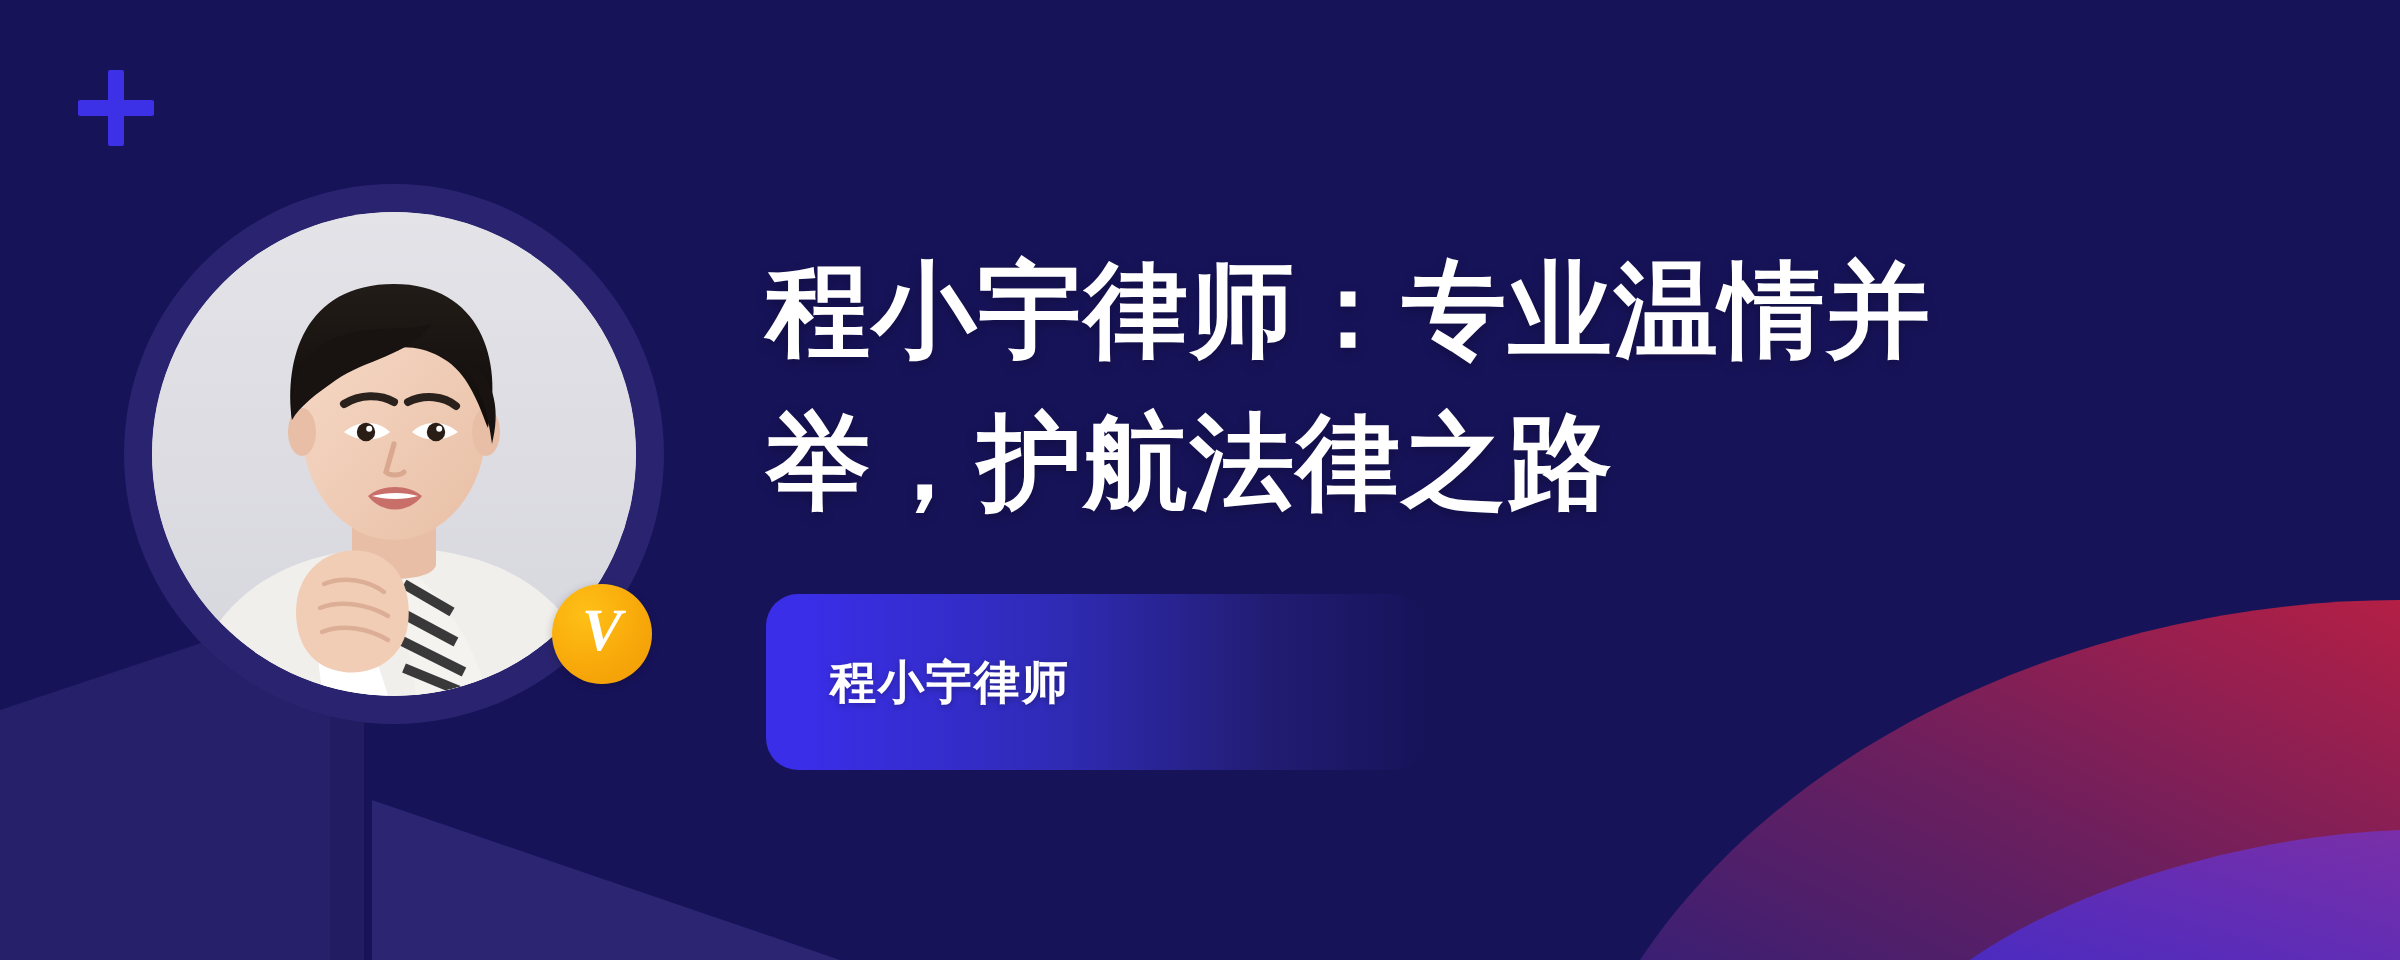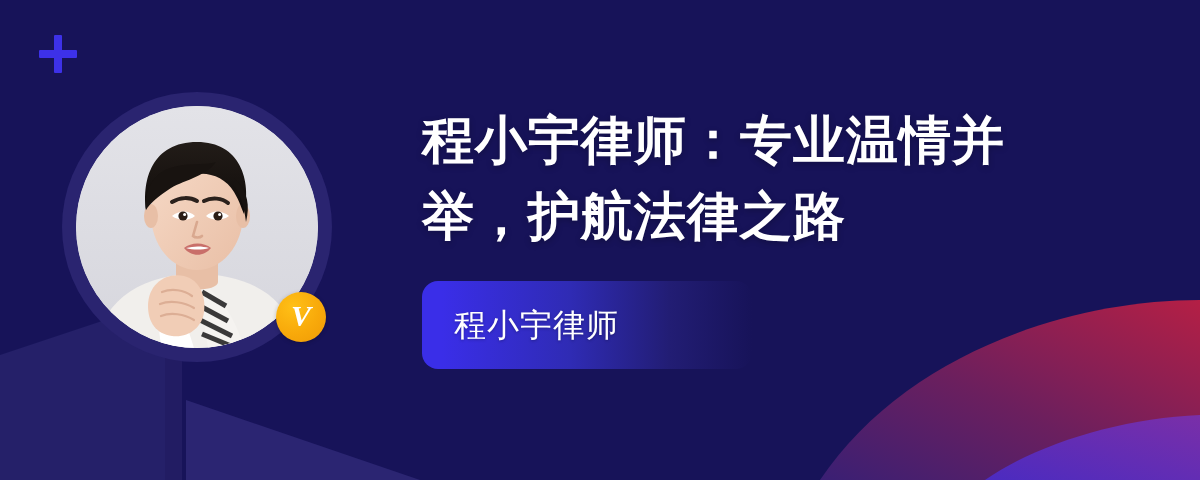--- a/index.html
+++ b/index.html
@@ -70,24 +70,23 @@
     font-weight:700;
     font-size:30px;
     color:#ffffff;
     line-height:1;
     transform:translateY(-1px);
   }
 
   
   .content{
     position:absolute;
-    left:383px; top:102px;
+    left:383px; top:118px;
     width:700px;
     z-index:6;
-    margin-left:39px;
   }
   .title{
     color:#ffffff;
     font-size:52px;
     font-weight:700;
     line-height:76px;
     letter-spacing:1px;
     width:640px;
     text-shadow:0 2px 6px rgba(0,0,0,.25);
   }
@@ -98,22 +97,22 @@
     width:330px; height:88px;
     border:0;
     border-radius:16px;
     background:linear-gradient(90deg,#3a2ee8 0%, #3a2ee8 6%, #2f2bb4 45%, #221d74 75%, rgba(23,19,89,0) 100%);
     display:flex; align-items:center;
     padding-left:32px;
     cursor:pointer;
   }
   .name-button .label{
     color:#ffffff;
-    font-size:32px;
-    font-weight:400;
+    font-size:23px;
+    font-weight:700;
     letter-spacing:1px;
     line-height:1;
     text-shadow:0 1px 3px rgba(0,0,0,.28);
   }
 </style>
 </head>
 <body>
 
 <div class="banner">
 

